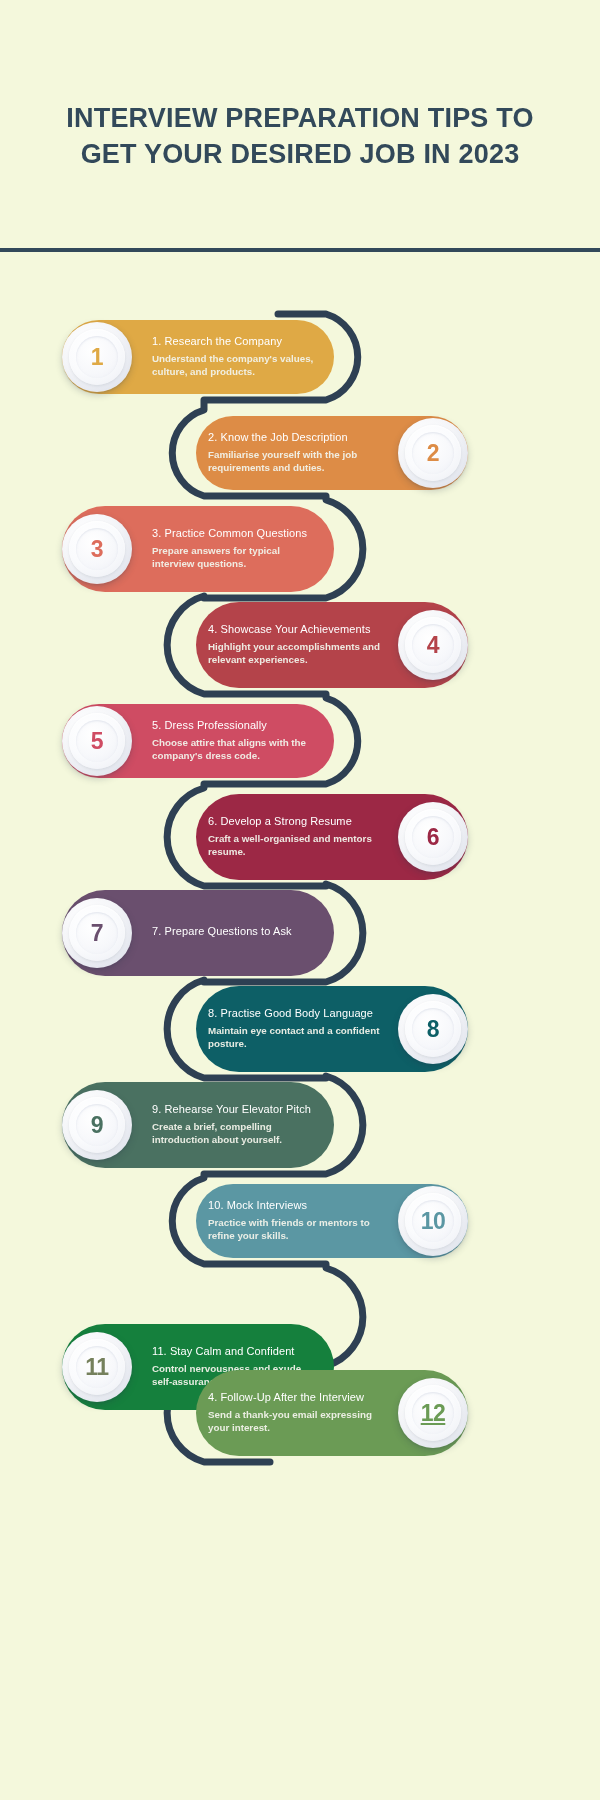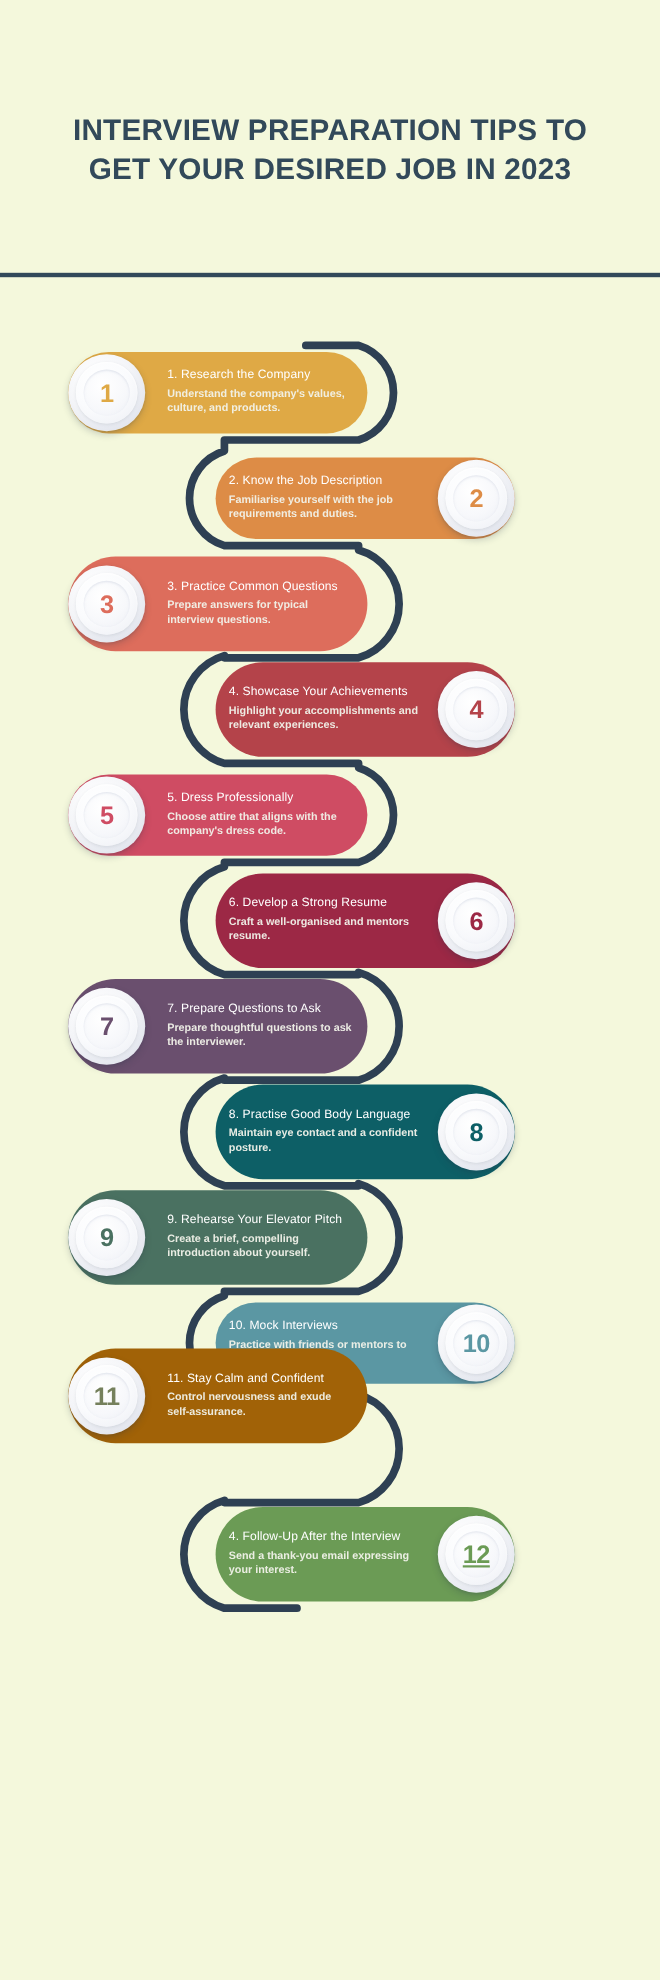--- a/index.html
+++ b/index.html
@@ -148,21 +148,20 @@
           <div class="step-title">6. Develop a Strong Resume</div>
           <div class="step-desc">Craft a well-organised and mentors resume.</div>
         </div>
       </div>
       <div class="step left tall" style="top: 632px; background: rgb(106, 79, 110);">
         <div class="badge">
           <span class="badge-num" style="color: rgb(106, 79, 110);">7</span>
         </div>
         <div class="step-text">
           <div class="step-title">7. Prepare Questions to Ask</div>
-          <div class="step-desc">Prepare thoughtful questions to ask the interviewer.</div>
         </div>
       </div>
       <div class="step right tall" style="top: 728px; background: rgb(13, 95, 102);">
         <div class="badge">
           <span class="badge-num" style="color: rgb(13, 95, 102);">8</span>
         </div>
         <div class="step-text">
           <div class="step-title">8. Practise Good Body Language</div>
           <div class="step-desc">Maintain eye contact and a confident posture.</div>
         </div>
@@ -178,21 +177,21 @@
       </div>
       <div class="step right" style="top: 926px; background: rgb(91, 151, 163);">
         <div class="badge">
           <span class="badge-num" style="color: rgb(91, 151, 163); text-align: right;">10</span>
         </div>
         <div class="step-text">
           <div class="step-title">10. Mock Interviews</div>
           <div class="step-desc">Practice with friends or mentors to refine your skills.</div>
         </div>
       </div>
-      <div class="step left tall" style="top: 968px; background: #a16207;">
+      <div class="step left tall" style="top: 1066px; background: #15803d;">
         <div class="badge">
           <span class="badge-num" style="color: rgb(117, 128, 92);">11</span>
         </div>
         <div class="step-text">
           <div class="step-title">11. Stay Calm and Confident</div>
           <div class="step-desc">Control nervousness and exude self-assurance.</div>
         </div>
       </div>
       <div class="step right tall" style="top: 1112px; background: rgb(107, 155, 85);">
         <div class="badge">

